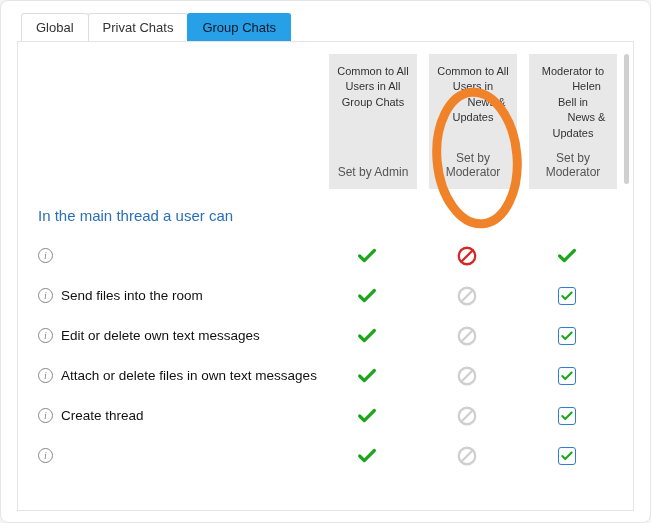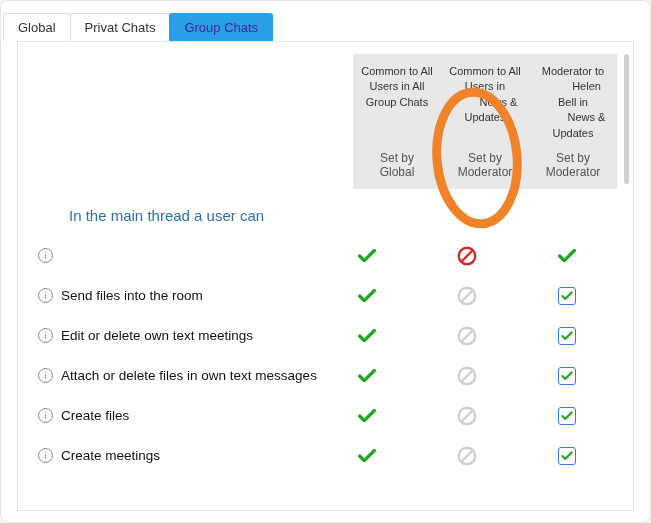--- a/index.html
+++ b/index.html
@@ -18,50 +18,51 @@
       background: #fff;
       border-radius: 8px;
       margin: 0;
       width: 651px;
       height: 523px;
       position: relative;
       border: 1px solid #e5e5e5;
     }
     .tabs {
       display: flex;
-      padding: 12px 0 0 2px;
+      padding: 12px 0 0 20px;
       border-bottom: 0;
     }
     .tab {
       padding: 6px 14px;
       font-size: 13px;
       cursor: pointer;
       border: 1px solid #ddd;
       border-bottom: none;
       background: #fff;
       color: #333;
       border-radius: 3px 3px 0 0;
       margin-right: -1px;
     }
     .tab.active {
       background: #28a0e8;
-      color: #4c1d95;
+      color: #0f172a;
       border-color: #28a0e8;
     }
     .content {
       padding: 0 16px 16px 16px;
       border: 1px solid #e5e5e5;
       margin: 0 16px 16px 16px;
       height: 470px;
       overflow: hidden;
       position: relative;
     }
     .column-headers {
       display: flex;
       justify-content: flex-end;
+      gap: 12px;
       margin-top: 12px;
       margin-bottom: 18px;
     }
     .col-header {
       width: 88px;
       background: #e8e8e8;
       padding: 10px 8px;
       text-align: center;
       font-size: 11px;
       color: #333;
@@ -81,21 +82,20 @@
     .col-header b {
       font-weight: 400;
       margin-left: 27px;
     }
     .section-heading {
       color: #2a6fb5;
       font-size: 15px;
       font-weight: 400;
       margin-bottom: 12px;
       padding-left: 4px;
-      margin-left: 31px;
     }
     .rows {
       display: flex;
       flex-direction: column;
     }
     .row {
       display: flex;
       align-items: center;
       min-height: 40px;
     }
@@ -175,21 +175,21 @@
     <div class="tab">Privat Chats</div>
     <div class="tab active">Group Chats</div>
   </div>
 
   <div class="content">
     <div class="scrollbar-track"></div>
 
     <div class="column-headers">
       <div class="col-header">
         <div class="top-text">Common to All Users in All Group Chats</div>
-        <div class="set-by">Set by Global</div>
+        <div class="set-by">Set by Admin</div>
       </div>
 
       <div class="col-header">
         <div class="top-text">
           <span>Common to All Users in </span><b>News &amp; Updates</b>
         </div>
         <div class="set-by">Set by Moderator</div>
       </div>
 
       <div class="col-header">
@@ -250,21 +250,21 @@
               <svg width="14" height="14" viewBox="0 0 24 24">
                 <path d="M4 12l5 5L20 6" stroke="#1aa61a" stroke-width="3.5" fill="none" stroke-linecap="round" stroke-linejoin="round"></path>
               </svg>
             </span>
           </div>
       </div>
 
       <div class="row">
         <div class="row-label">
           <span class="info-icon">i</span>
-          <span>Edit or delete own text meetings</span>
+          <span>Edit or delete own text messages</span>
         </div>
         <div class="cell">
             <svg width="22" height="22" viewBox="0 0 24 24" class="check-icon">
               <path d="M4 12l5 5L20 6" stroke="currentColor" stroke-width="3.5" fill="none" stroke-linecap="round" stroke-linejoin="round"></path>
             </svg>
           </div>
         <div class="cell">
             <svg width="22" height="22" viewBox="0 0 24 24" class="ban-icon">
               <circle cx="12" cy="12" r="9" stroke-width="2.5" fill="none"></circle>
               <line x1="6" y1="18" x2="18" y2="6" stroke-width="2.5"></line>
@@ -300,46 +300,45 @@
               <svg width="14" height="14" viewBox="0 0 24 24">
                 <path d="M4 12l5 5L20 6" stroke="#1aa61a" stroke-width="3.5" fill="none" stroke-linecap="round" stroke-linejoin="round"></path>
               </svg>
             </span>
           </div>
       </div>
 
       <div class="row">
         <div class="row-label">
           <span class="info-icon">i</span>
-          <span>Create files</span>
-        </div>
-        <div class="cell">
-            <svg width="22" height="22" viewBox="0 0 24 24" class="check-icon">
-              <path d="M4 12l5 5L20 6" stroke="currentColor" stroke-width="3.5" fill="none" stroke-linecap="round" stroke-linejoin="round"></path>
-            </svg>
-          </div>
-        <div class="cell">
-            <svg width="22" height="22" viewBox="0 0 24 24" class="ban-icon">
-              <circle cx="12" cy="12" r="9" stroke-width="2.5" fill="none"></circle>
-              <line x1="6" y1="18" x2="18" y2="6" stroke-width="2.5"></line>
-            </svg>
-          </div>
-        <div class="cell">
-            <span class="checkbox-checked">
-              <svg width="14" height="14" viewBox="0 0 24 24">
-                <path d="M4 12l5 5L20 6" stroke="#1aa61a" stroke-width="3.5" fill="none" stroke-linecap="round" stroke-linejoin="round"></path>
-              </svg>
-            </span>
-          </div>
-      </div>
-
-      <div class="row">
-        <div class="row-label">
-          <span class="info-icon">i</span>
-          <span>Create meetings</span>
+          <span>Create thread</span>
+        </div>
+        <div class="cell">
+            <svg width="22" height="22" viewBox="0 0 24 24" class="check-icon">
+              <path d="M4 12l5 5L20 6" stroke="currentColor" stroke-width="3.5" fill="none" stroke-linecap="round" stroke-linejoin="round"></path>
+            </svg>
+          </div>
+        <div class="cell">
+            <svg width="22" height="22" viewBox="0 0 24 24" class="ban-icon">
+              <circle cx="12" cy="12" r="9" stroke-width="2.5" fill="none"></circle>
+              <line x1="6" y1="18" x2="18" y2="6" stroke-width="2.5"></line>
+            </svg>
+          </div>
+        <div class="cell">
+            <span class="checkbox-checked">
+              <svg width="14" height="14" viewBox="0 0 24 24">
+                <path d="M4 12l5 5L20 6" stroke="#1aa61a" stroke-width="3.5" fill="none" stroke-linecap="round" stroke-linejoin="round"></path>
+              </svg>
+            </span>
+          </div>
+      </div>
+
+      <div class="row">
+        <div class="row-label">
+          <span class="info-icon">i</span>
         </div>
         <div class="cell">
             <svg width="22" height="22" viewBox="0 0 24 24" class="check-icon">
               <path d="M4 12l5 5L20 6" stroke="currentColor" stroke-width="3.5" fill="none" stroke-linecap="round" stroke-linejoin="round"></path>
             </svg>
           </div>
         <div class="cell">
             <svg width="22" height="22" viewBox="0 0 24 24" class="ban-icon">
               <circle cx="12" cy="12" r="9" stroke-width="2.5" fill="none"></circle>
               <line x1="6" y1="18" x2="18" y2="6" stroke-width="2.5"></line>

